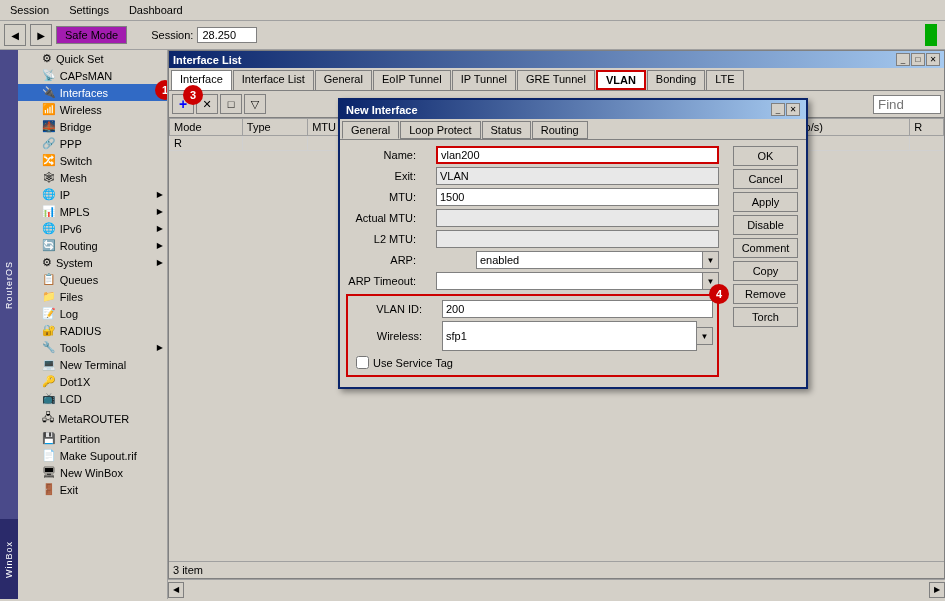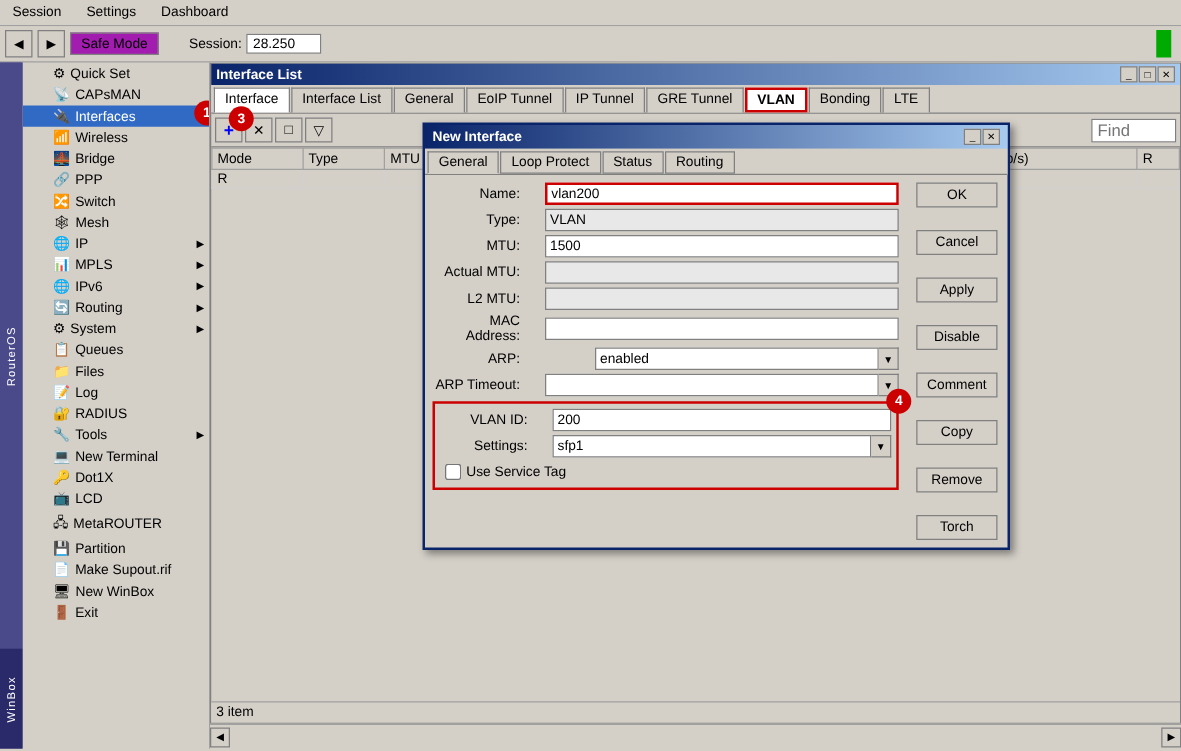--- a/index.html
+++ b/index.html
@@ -57,21 +57,21 @@
     .dialog-title { background: linear-gradient(to right, #0a246a, #a6caf0); color: white; padding: 3px 6px; display: flex; align-items: center; justify-content: space-between; font-size: 11px; font-weight: bold; }
     .dialog-tabs { display: flex; background: #d4d0c8; padding: 2px 2px 0; gap: 1px; border-bottom: 1px solid #808080; }
     .dialog-tab { padding: 2px 8px; border: 1px solid #808080; background: #d4d0c8; cursor: pointer; font-size: 11px; }
     .dialog-tab.active { background: #d4d0c8; border-bottom: 1px solid #d4d0c8; }
     .dialog-content { display: flex; }
     .dialog-form { padding: 6px; flex: 1; }
     .form-row { display: flex; align-items: center; margin-bottom: 3px; }
     .form-label { width: 90px; text-align: right; padding-right: 20px; font-size: 11px; }
     .form-input { flex: 1; border: 1px solid #808080; padding: 1px 3px; background: white; font-size: 11px; height: 18px; }
     .form-input.disabled { background: #e8e8e8; }
-    .dialog-buttons { display: flex; flex-direction: column; gap: 18px; padding: 6px 8px; }
+    .dialog-buttons { display: flex; flex-direction: column; gap: 3px; padding: 6px 8px; }
     .dialog-btn { width: 65px; padding: 3px 0; background: #d4d0c8; border: 1px solid #808080; cursor: pointer; font-size: 11px; text-align: center; }
     
     
     .vlan-section { border: 2px solid #cc0000; padding: 4px; margin: 4px 0; background: #d4d0c8; }
     
     
     .checkbox-row { display: flex; align-items: center; gap: 4px; padding: 2px 4px; }
     
     
     .status-bar { background: #d4d0c8; border-top: 1px solid #a0a0a0; padding: 2px 4px; font-size: 11px; display: flex; gap: 8px; }
@@ -307,43 +307,39 @@
 
       <div class="dialog-content">
         <div class="dialog-form">
 
           <div class="form-row" style="margin-bottom:3px;">
             <span class="form-label">Name:</span>
             <input class="form-input" type="text" style="border: 2px solid rgb(204, 0, 0);" value="vlan200">
           </div>
 
           <div class="form-row">
-            <span class="form-label">Type:</span>
+            <span class="form-label">Exit:</span>
             <input class="form-input disabled" type="text" readonly="" value="VLAN" style="">
           </div>
 
           <div class="form-row">
             <span class="form-label">MTU:</span>
             <input class="form-input" type="text" value="1500" style="">
           </div>
 
           <div class="form-row">
             <span class="form-label">Actual MTU:</span>
             <input class="form-input disabled" type="text" readonly="" style="">
           </div>
 
           <div class="form-row">
             <span class="form-label">L2 MTU:</span>
             <input class="form-input disabled" type="text" readonly="" style="">
           </div>
 
-          <div class="form-row">
-            <span class="form-label">MAC Address:</span>
-            <input class="form-input" type="text" style="">
-          </div>
 
           <div class="form-row">
             <span class="form-label">ARP:</span>
             <div style="flex:1;position:relative;display:flex;align-items:flex-start;padding-left:40px;">
               <div style="flex:1;border:1px solid #808080;background:white;height:18px;padding:1px 3px;font-size:11px;display:flex;align-items:center;">enabled</div>
               <span style="width:16px;height:18px;background:#d4d0c8;border:1px solid #808080;border-left:none;display:flex;align-items:center;justify-content:center;font-size:8px;cursor:pointer;">▼</span>
             </div>
           </div>
 
           <div class="form-row">
@@ -354,23 +350,23 @@
             </div>
           </div>
 
           <div class="vlan-section" style="position:relative;">
             <span class="badge" style="position:absolute;right:-12px;top:-12px;width:20px;height:20px;font-size:11px;">4</span>
             <div class="form-row">
               <span class="form-label">VLAN ID:</span>
               <input class="form-input" type="text" value="200" style="">
             </div>
             <div class="form-row">
-              <span class="form-label">Settings:</span>
+              <span class="form-label">Wireless:</span>
               <div style="flex:1;position:relative;display:flex;align-items:center;">
-                <div style="flex:1;border:1px solid #808080;background:white;height:18px;padding:1px 3px;font-size:11px;display:flex;align-items:center;">sfp1</div>
+                <div style="flex:1;border:1px solid #808080;background:white;height:30px;padding:1px 3px;font-size:11px;display:flex;align-items:center;">sfp1</div>
                 <span style="width:16px;height:18px;background:#d4d0c8;border:1px solid #808080;border-left:none;display:flex;align-items:center;justify-content:center;font-size:8px;cursor:pointer;">▼</span>
               </div>
             </div>
             <div class="checkbox-row">
               <input type="checkbox" style="">
               <span>Use Service Tag</span>
             </div>
           </div>
 
         </div>

